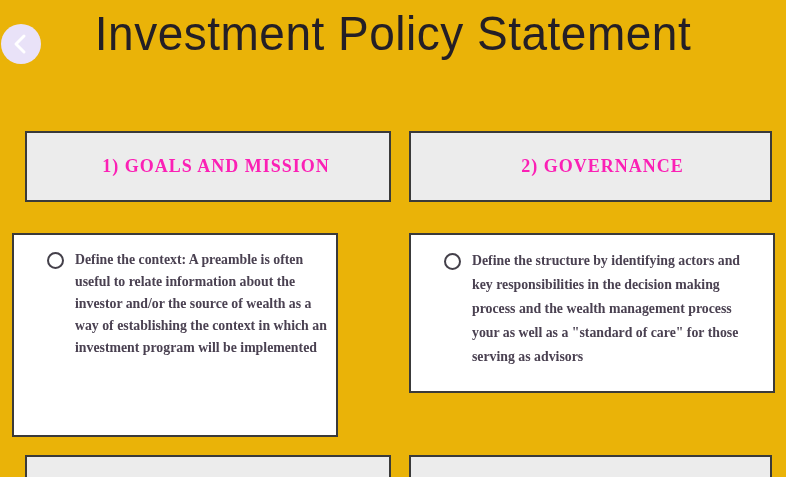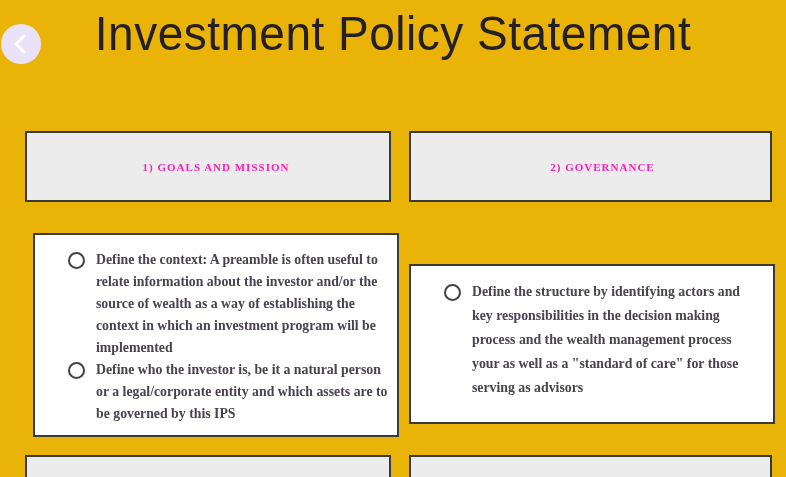--- a/index.html
+++ b/index.html
@@ -36,29 +36,29 @@
     box-sizing:border-box;
     background:#fff;
   }
   .hdr{
     background:var(--header-fill,#ececec);
     display:flex;align-items:center;justify-content:center;
   }
   .hdr-text{
     font-family:"Liberation Serif", serif;
     font-weight:bold;
-    font-size:11px;
+    font-size:18px;
     letter-spacing:1px;
     color:var(--accent-pink,#fb20b5);
     margin-left:16px;
   }
   .hdr-left {left:25px; top:131px; width:366px; height:71px;}
   .hdr-right{left:409px;top:131px; width:363px; height:71px;padding-left:8px;}
-  .body-left {left:33px; top:233px; width:366px; height:204px;}
-  .body-right{left:409px;top:233px; width:366px; height:160px;margin-top:31px;}
+  .body-left {left:12px; top:233px; width:326px; height:204px;}
+  .body-right{left:409px;top:233px; width:366px; height:160px;}
   .hdr-bottom-left {left:25px; top:455px; width:366px; height:50px;}
   .hdr-bottom-right{left:409px;top:455px; width:363px; height:50px;}
 
   
   .checklist{
     padding:14px 8px 0 33px;
   }
   .check-item{
     display:flex;
     align-items:flex-start;
@@ -107,24 +107,20 @@
   <div class="box hdr hdr-right">
     <span class="hdr-text">2) GOVERNANCE</span>
   </div>
 
   <div class="box body-left">
     <div class="checklist">
         <div class="check-item">
           <span class="circle"></span>
           <span class="item-text">Define the context: A preamble is often useful to relate information about the investor and/or the source of wealth as a way of establishing the context in which an investment program will be implemented</span>
         </div>
-        <div class="check-item">
-          <span class="circle"></span>
-          <span class="item-text">Define who the investor is, be it a natural person or a legal/corporate entity and which assets are to be governed by this IPS</span>
-        </div>
       </div>
   </div>
 
   <div class="box body-right">
     <div class="checklist">
         <div class="check-item">
           <span class="circle"></span>
           <span class="item-text">Define the structure by identifying actors and key responsibilities in the decision making process and the wealth management process your as well as a "standard of care" for those serving as advisors</span>
         </div>
       </div>

